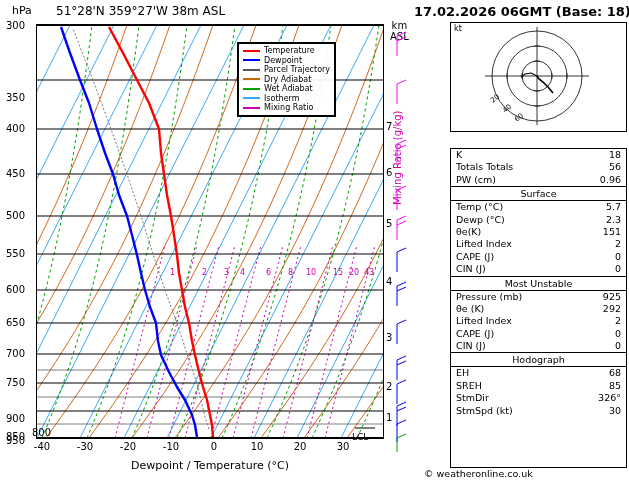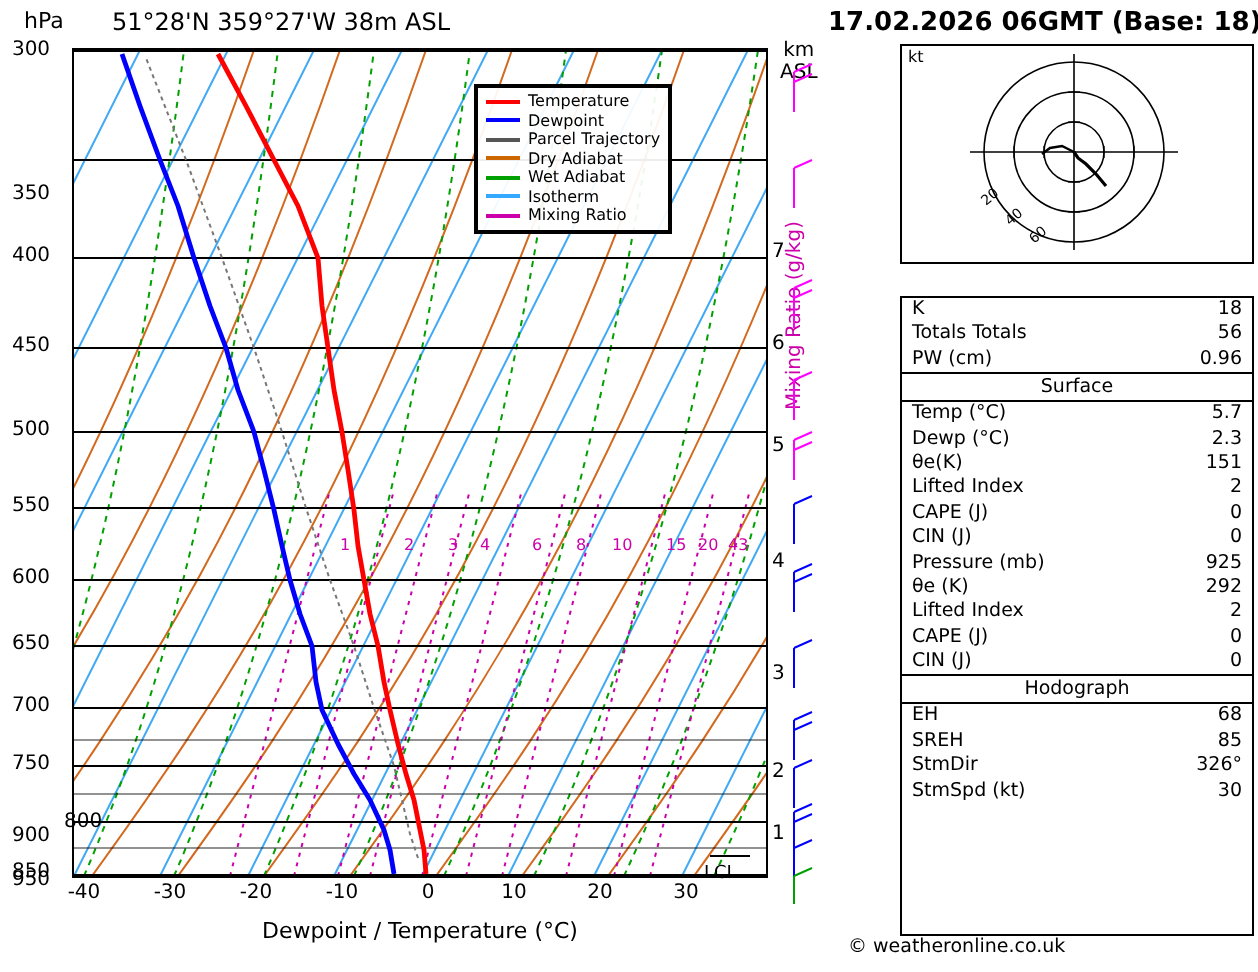--- a/index.html
+++ b/index.html
@@ -197,21 +197,21 @@
     <div class="ytick" style="left:0;top:25px;">300</div>
     <div class="ytick" style="left:0;top:77px;margin-top:20px;">350</div>
     <div class="ytick" style="left:0;top:128px;">400</div>
     <div class="ytick" style="left:0;top:173px;">450</div>
     <div class="ytick" style="left:0;top:215px;">500</div>
     <div class="ytick" style="left:0;top:253px;">550</div>
     <div class="ytick" style="left:0;top:289px;">600</div>
     <div class="ytick" style="left:0;top:322px;">650</div>
     <div class="ytick" style="left:0;top:353px;">700</div>
     <div class="ytick" style="left:0;top:382px;">750</div>
-    <div class="ytick" style="left:0;top:411px;padding-left:32px;">800</div>
+    <div class="ytick" style="left:0;top:432px;padding-left:32px;">800</div>
     <div class="ytick" style="left:0;top:436px;">850</div>
 
     <div class="ytick" style="left:0;top:418px;">900</div>
     <div class="ytick" style="left:0;top:440px;">950</div>
 
     <div class="xtick" style="left:42px;">-40</div>
     <div class="xtick" style="left:85px;">-30</div>
     <div class="xtick" style="left:128px;">-20</div>
     <div class="xtick" style="left:171px;">-10</div>
     <div class="xtick" style="left:214px;">0</div>
@@ -338,20 +338,21 @@
         </div>
       <div class="trow">
           <span>CAPE (J)</span>
           <span>0</span>
         </div>
       <div class="trow">
           <span>CIN (J)</span>
           <span>0</span>
         </div>
 
+      <div class="section">Most Unstable</div>
       <div class="trow">
           <span>Pressure (mb)</span>
           <span>925</span>
         </div>
       <div class="trow">
           <span>θe (K)</span>
           <span>292</span>
         </div>
       <div class="trow">
           <span>Lifted Index</span>

